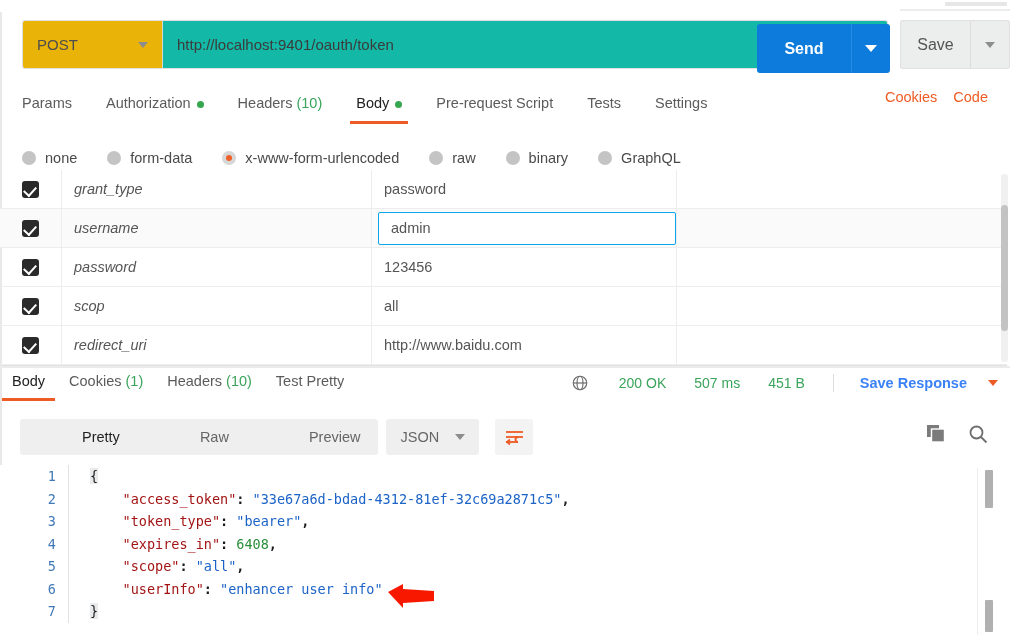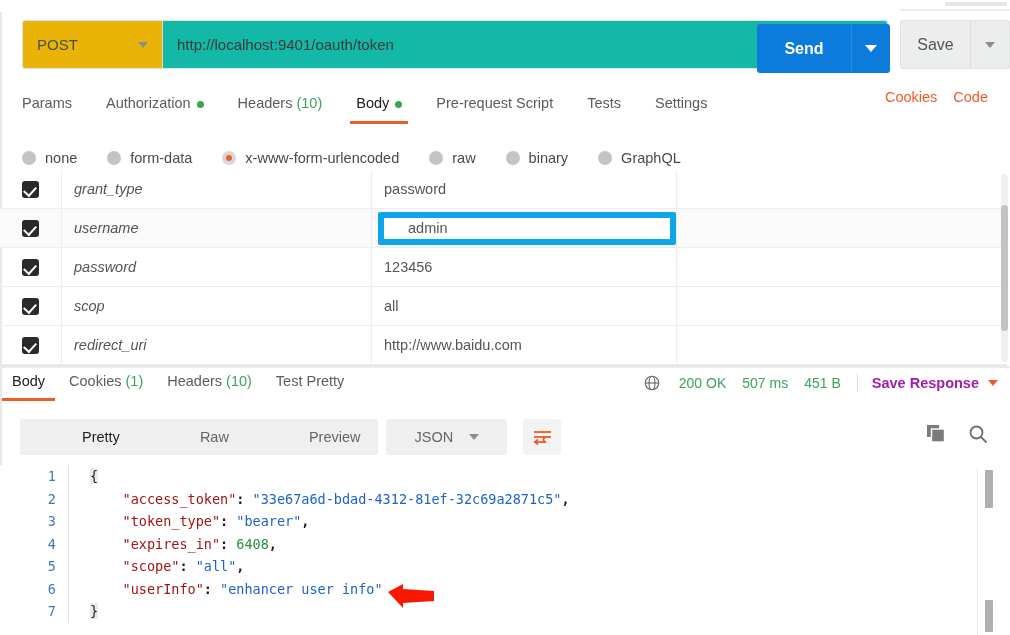--- a/index.html
+++ b/index.html
@@ -86,52 +86,52 @@
   .prow.alt { background:#fafafa; }
   .c-check { width:62px; display:flex; align-items:center; justify-content:center; border-right:1px solid #ededed; }
   .chk { width:17px; height:17px; background:#2a2a2a; border-radius:3px; position:relative; cursor:pointer; }
   .chk::after { content:""; position:absolute; left:4px; top:3px; width:6px; height:10px;
         border:solid #fff; border-width:0 2px 2px 0; transform:rotate(42deg); }
   .c-key { width:310px; display:flex; align-items:center; padding-left:6px; border-right:1px solid #ededed;font-style:italic; }
   .c-val { width:305px; display:flex; align-items:center; padding-left:6px; border-right:1px solid #ededed; }
   .c-desc { flex:1; }
   .cellv { font-size:14.5px; color:#555; padding:0 6px; }
   .cell-input {
-    width:298px; height:33px; border:6px solid #0ea5e9; background:#fff; border-radius:2px;
-    font-size:14.5px; color:#555; padding:0 24px; font-family:"Liberation Sans", sans-serif; outline:none;
+    width:298px; height:33px; border:1px solid #0ea5e9; background:#fff; border-radius:2px;
+    font-size:14.5px; color:#555; padding:0 12px; font-family:"Liberation Sans", sans-serif; outline:none;
   }
   .ptable-bottom { position:absolute; left:0; top:365px; width:1007px; height:1px; background:#e3e3e3; }
 
   
   .rscroll-track { position:absolute; left:1001px; top:174px; width:7px; height:188px; background:#f0f0f0; border-radius:4px; }
   .rscroll-thumb { position:absolute; left:1001px; top:205px; width:7px; height:126px; background:#c3c3c3; border-radius:4px; cursor:pointer; }
 
   
   .splitter { position:absolute; left:0; top:366px; width:1010px; height:2px; background:#ebebeb; }
   .resp-tabs { position:absolute; left:12px; top:371px; height:36px; display:flex; align-items:flex-start; }
   .resp-tab { font-size:14.5px; color:#5b5b5b; padding: 2px 0 12px 0; margin-right:24px; cursor:pointer; position:relative; white-space:nowrap; }
   .resp-tab.active { color:#212121; }
   .resp-tab.active::after { content:""; position:absolute; left:-10px; right:-10px; bottom:0; height:3px; background:#ef5b25; }
   .resp-tab .count { color:#3aa45b; }
 
-  .resp-meta { position:absolute; right:12px; top:374px; display:flex; align-items:center; gap:0; }
+  .resp-meta { position:absolute; right:12px; top:374px; display:flex; align-items:center; gap:12px; }
   .globe-icon { width:18px; height:18px; margin-right:18px; }
   .meta-val { font-size:14px; color:#3aa45b; margin-right:16px; white-space:nowrap; }
   .meta-sep { width:1px; height:18px; background:#dcdcdc; margin-right:14px; }
-  .save-resp { font-size:14.5px; color:#a21caf; font-weight:bold; cursor:pointer; }
+  .save-resp { font-size:14.5px; color:#3b82f6; font-weight:bold; cursor:pointer; }
   .save-resp-caret { margin-left:9px; border-left:5px solid transparent; border-right:5px solid transparent;
         border-top:6px solid #ef5b25; display:inline-block; vertical-align:middle; cursor:pointer; }
 
   
   .resp-toolbar { position:absolute; left:20px; top:419px; height:36px; display:flex; align-items:center; }
   .seg { height:36px; background:#efefef; border-radius:3px; display:flex; align-items:center; }
   .seg-item { font-size:14.5px; color:#666; padding:0 18px; line-height:36px; cursor:pointer; white-space:nowrap;margin-left:44px; }
   .seg-item.active { color:#1f1f1f; }
   .fmt-seg { height:36px; background:#efefef; border-radius:3px; margin-left:8px; display:flex;
-        align-items:center; padding:0 28px; gap:16px; cursor:pointer; }
+        align-items:center; padding:0 14px; gap:16px; cursor:pointer; }
   .fmt-seg span { font-size:14.5px; color:#666; }
   .fmt-seg .caret { border-left:5px solid transparent; border-right:5px solid transparent; border-top:6px solid #8d8d8d; }
   .wrap-btn { width:38px; height:36px; background:#f3f3f3; border-radius:3px; margin-left:16px;
         display:flex; align-items:center; justify-content:center; cursor:pointer; }
   .resp-icons { position:absolute; right:22px; top:424px; display:flex; align-items:center; gap:20px; }
 
   
   .code-area { position:absolute; left:0; top:465px; width:1010px; height:170px; background:#fff;
       font-family:"DejaVu Sans Mono", monospace; font-size:13.5px; }
   .code-line { height:22.5px; display:flex; align-items:center; white-space:pre; }

